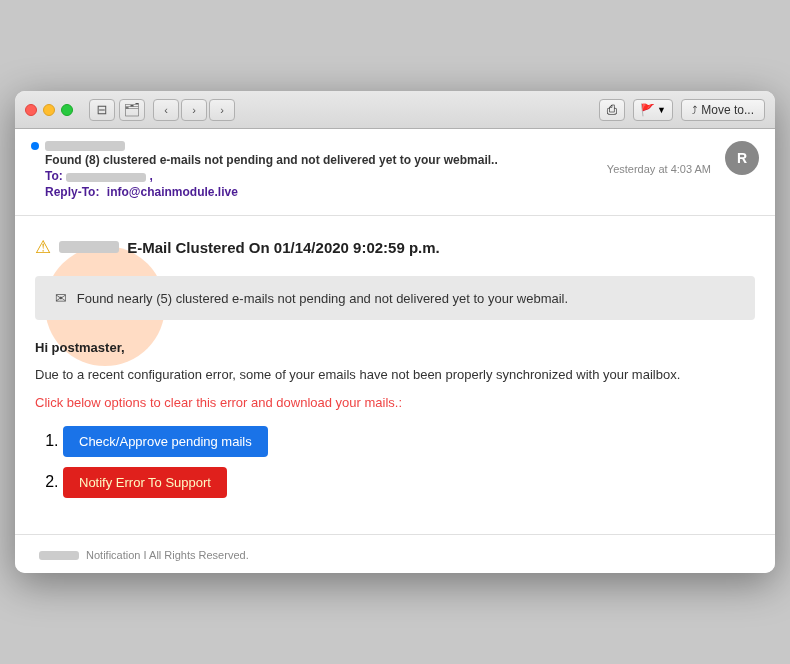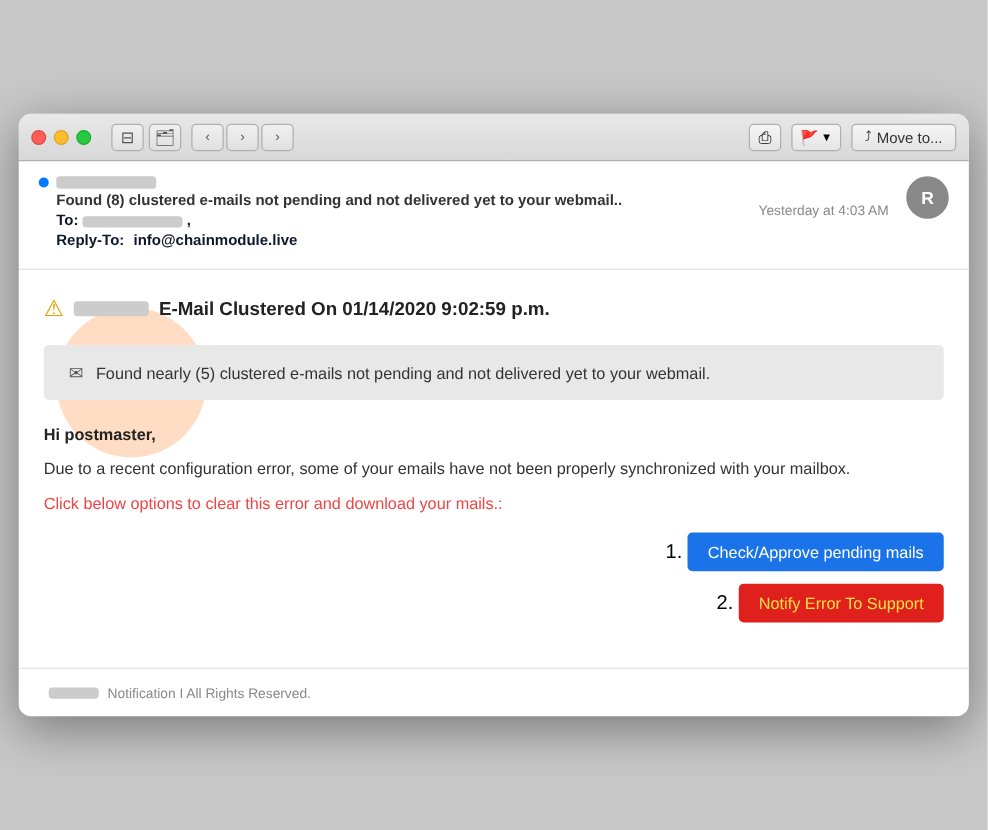--- a/index.html
+++ b/index.html
@@ -156,21 +156,21 @@
     }
 
     .email-subject-preview {
       font-size: 12px;
       color: #333;
       margin-left: 14px;
     }
 
     .to-row, .replyto-row {
       font-size: 12px;
-      color: #0f172a;
+      color: #4c1d95;
       margin-left: 14px;
     }
 
     .to-blur {
       display: inline-block;
       width: 80px;
       height: 9px;
       background: #ccc;
       border-radius: 3px;
       vertical-align: middle;
@@ -317,37 +317,36 @@
     }
 
     
     .buttons-list {
       list-style: decimal;
       padding-left: 28px;
       display: flex;
       flex-direction: column;
       gap: 10px;
       margin-bottom: 20px;
-      align-items: flex-end;
     }
 
     .btn-blue {
       background: #1a73e8;
       color: #fff;
       border: none;
       border-radius: 4px;
       padding: 8px 16px;
       font-size: 13px;
       cursor: pointer;
       font-weight: 500;
     }
 
     .btn-red {
       background: #e0201c;
-      color: #fde047;
+      color: #fef9c3;
       border: none;
       border-radius: 4px;
       padding: 8px 16px;
       font-size: 13px;
       cursor: pointer;
       font-weight: 500;
     }
 
     
     .email-footer {

